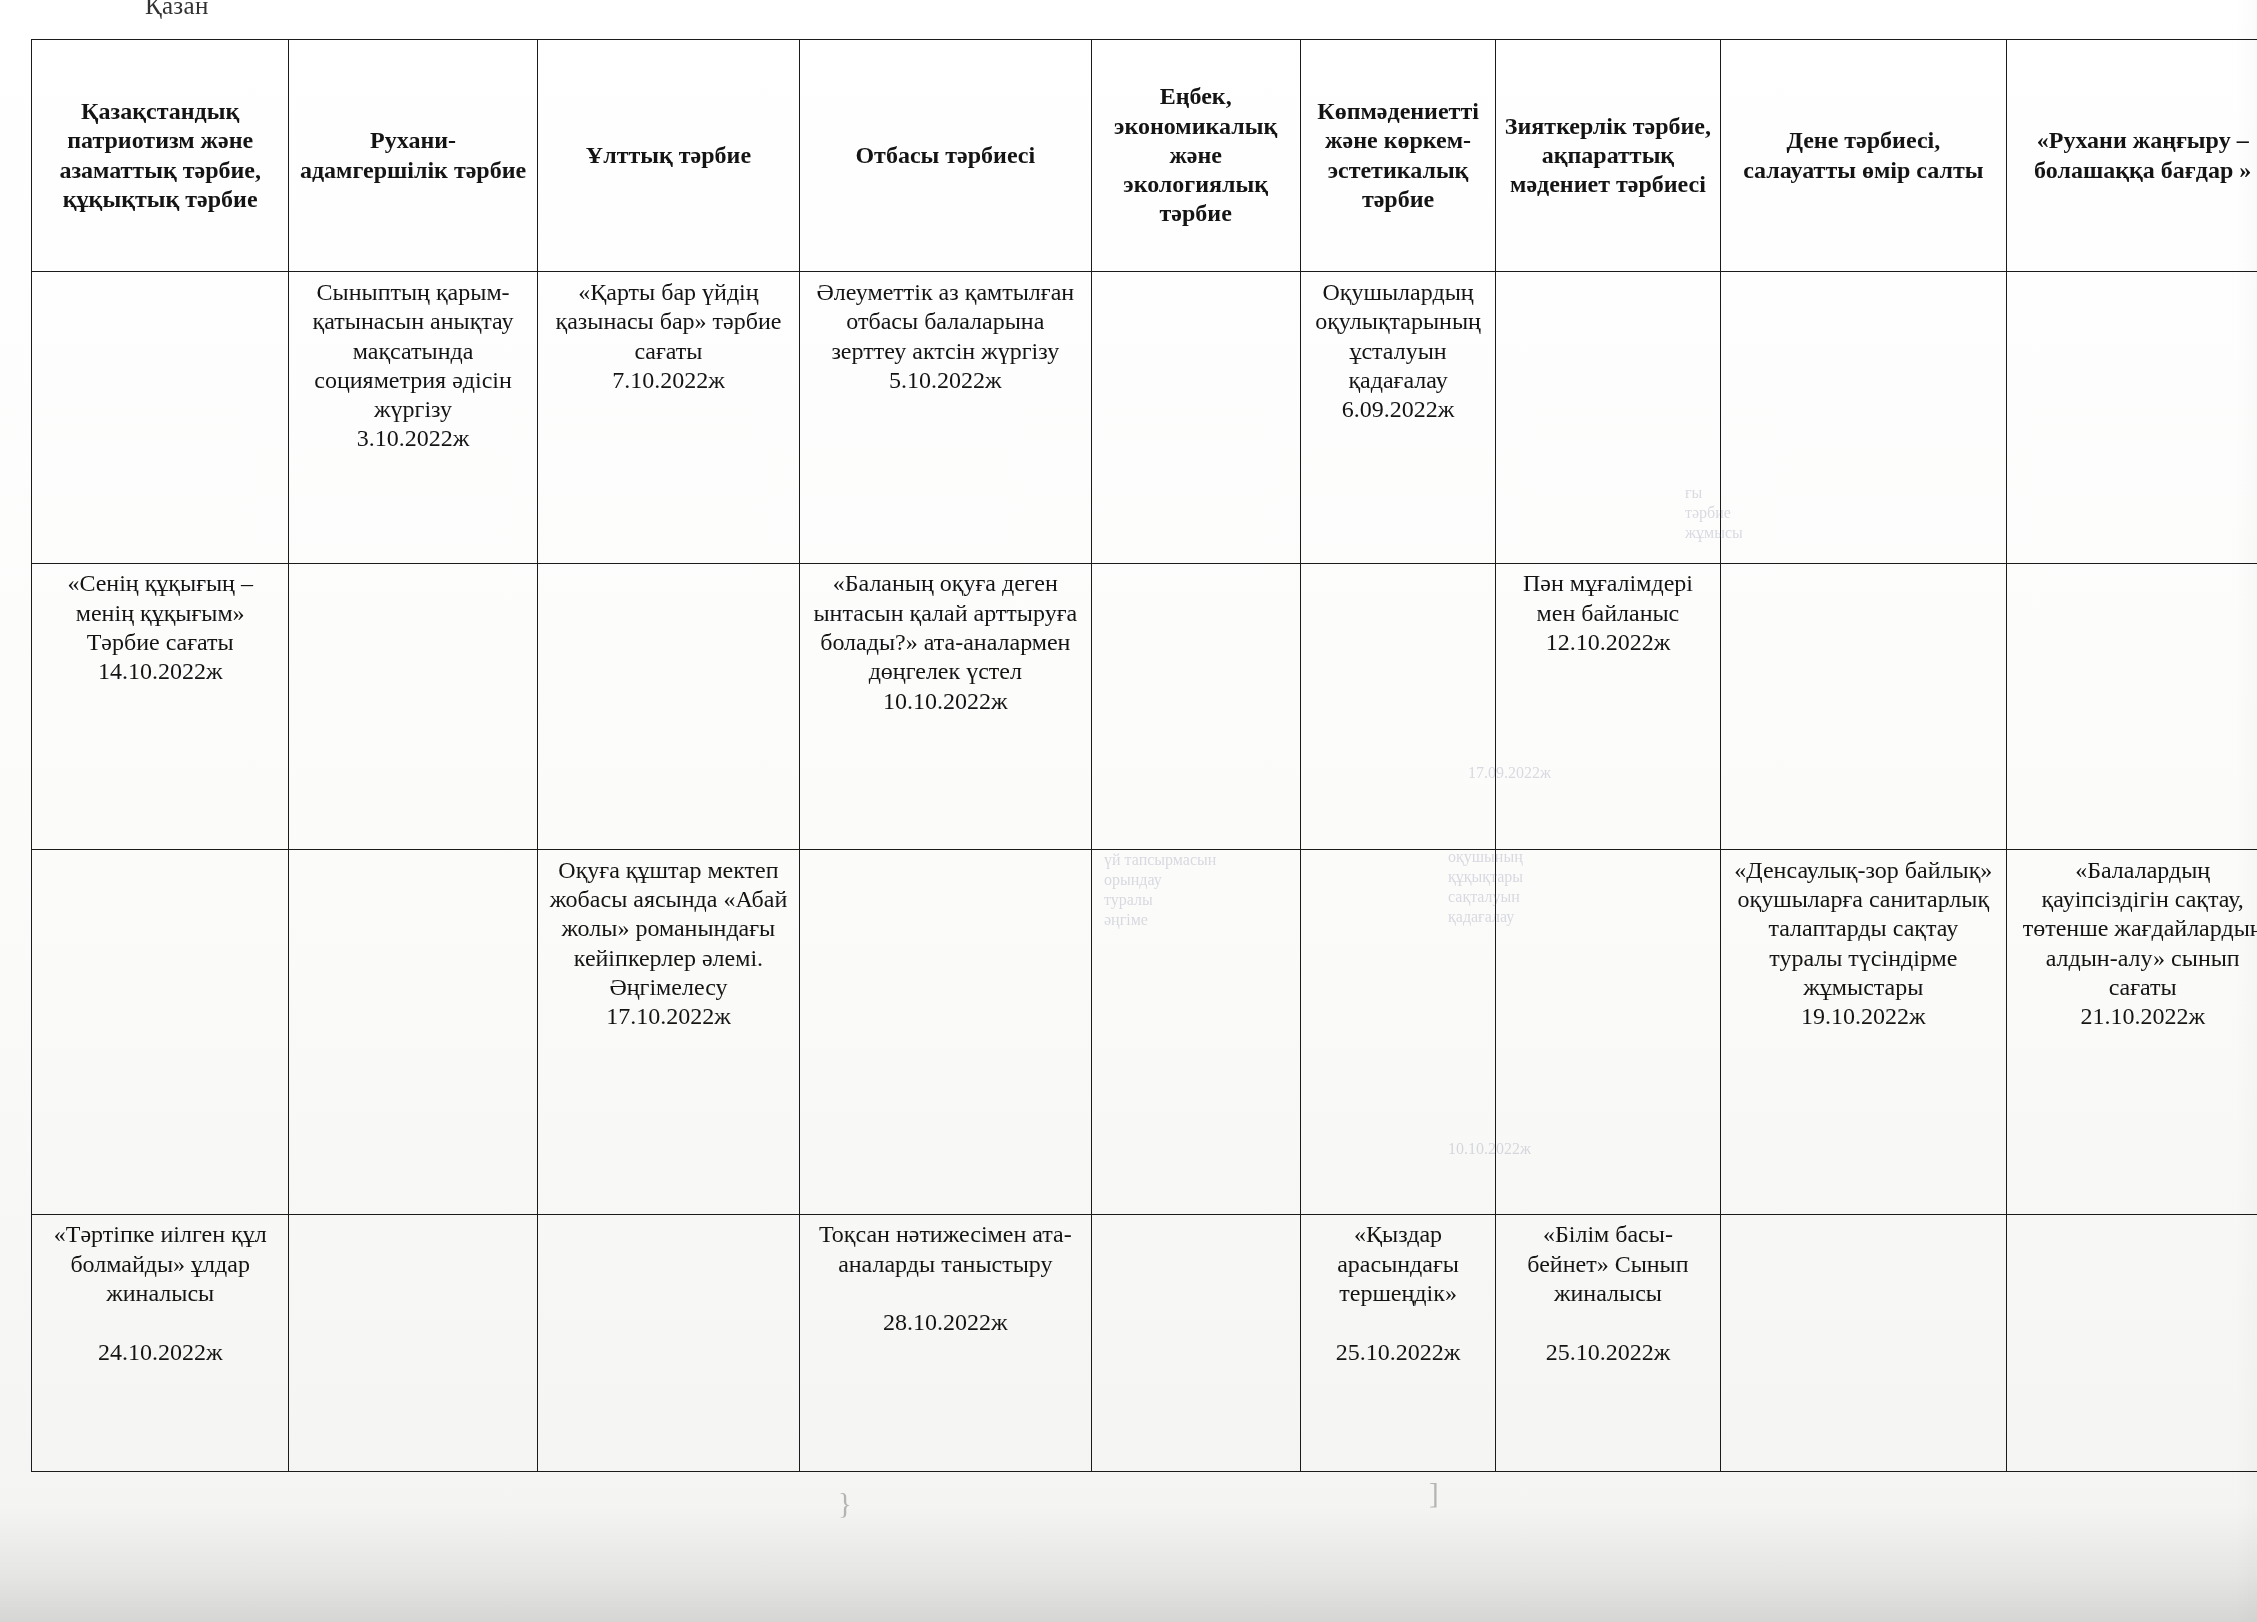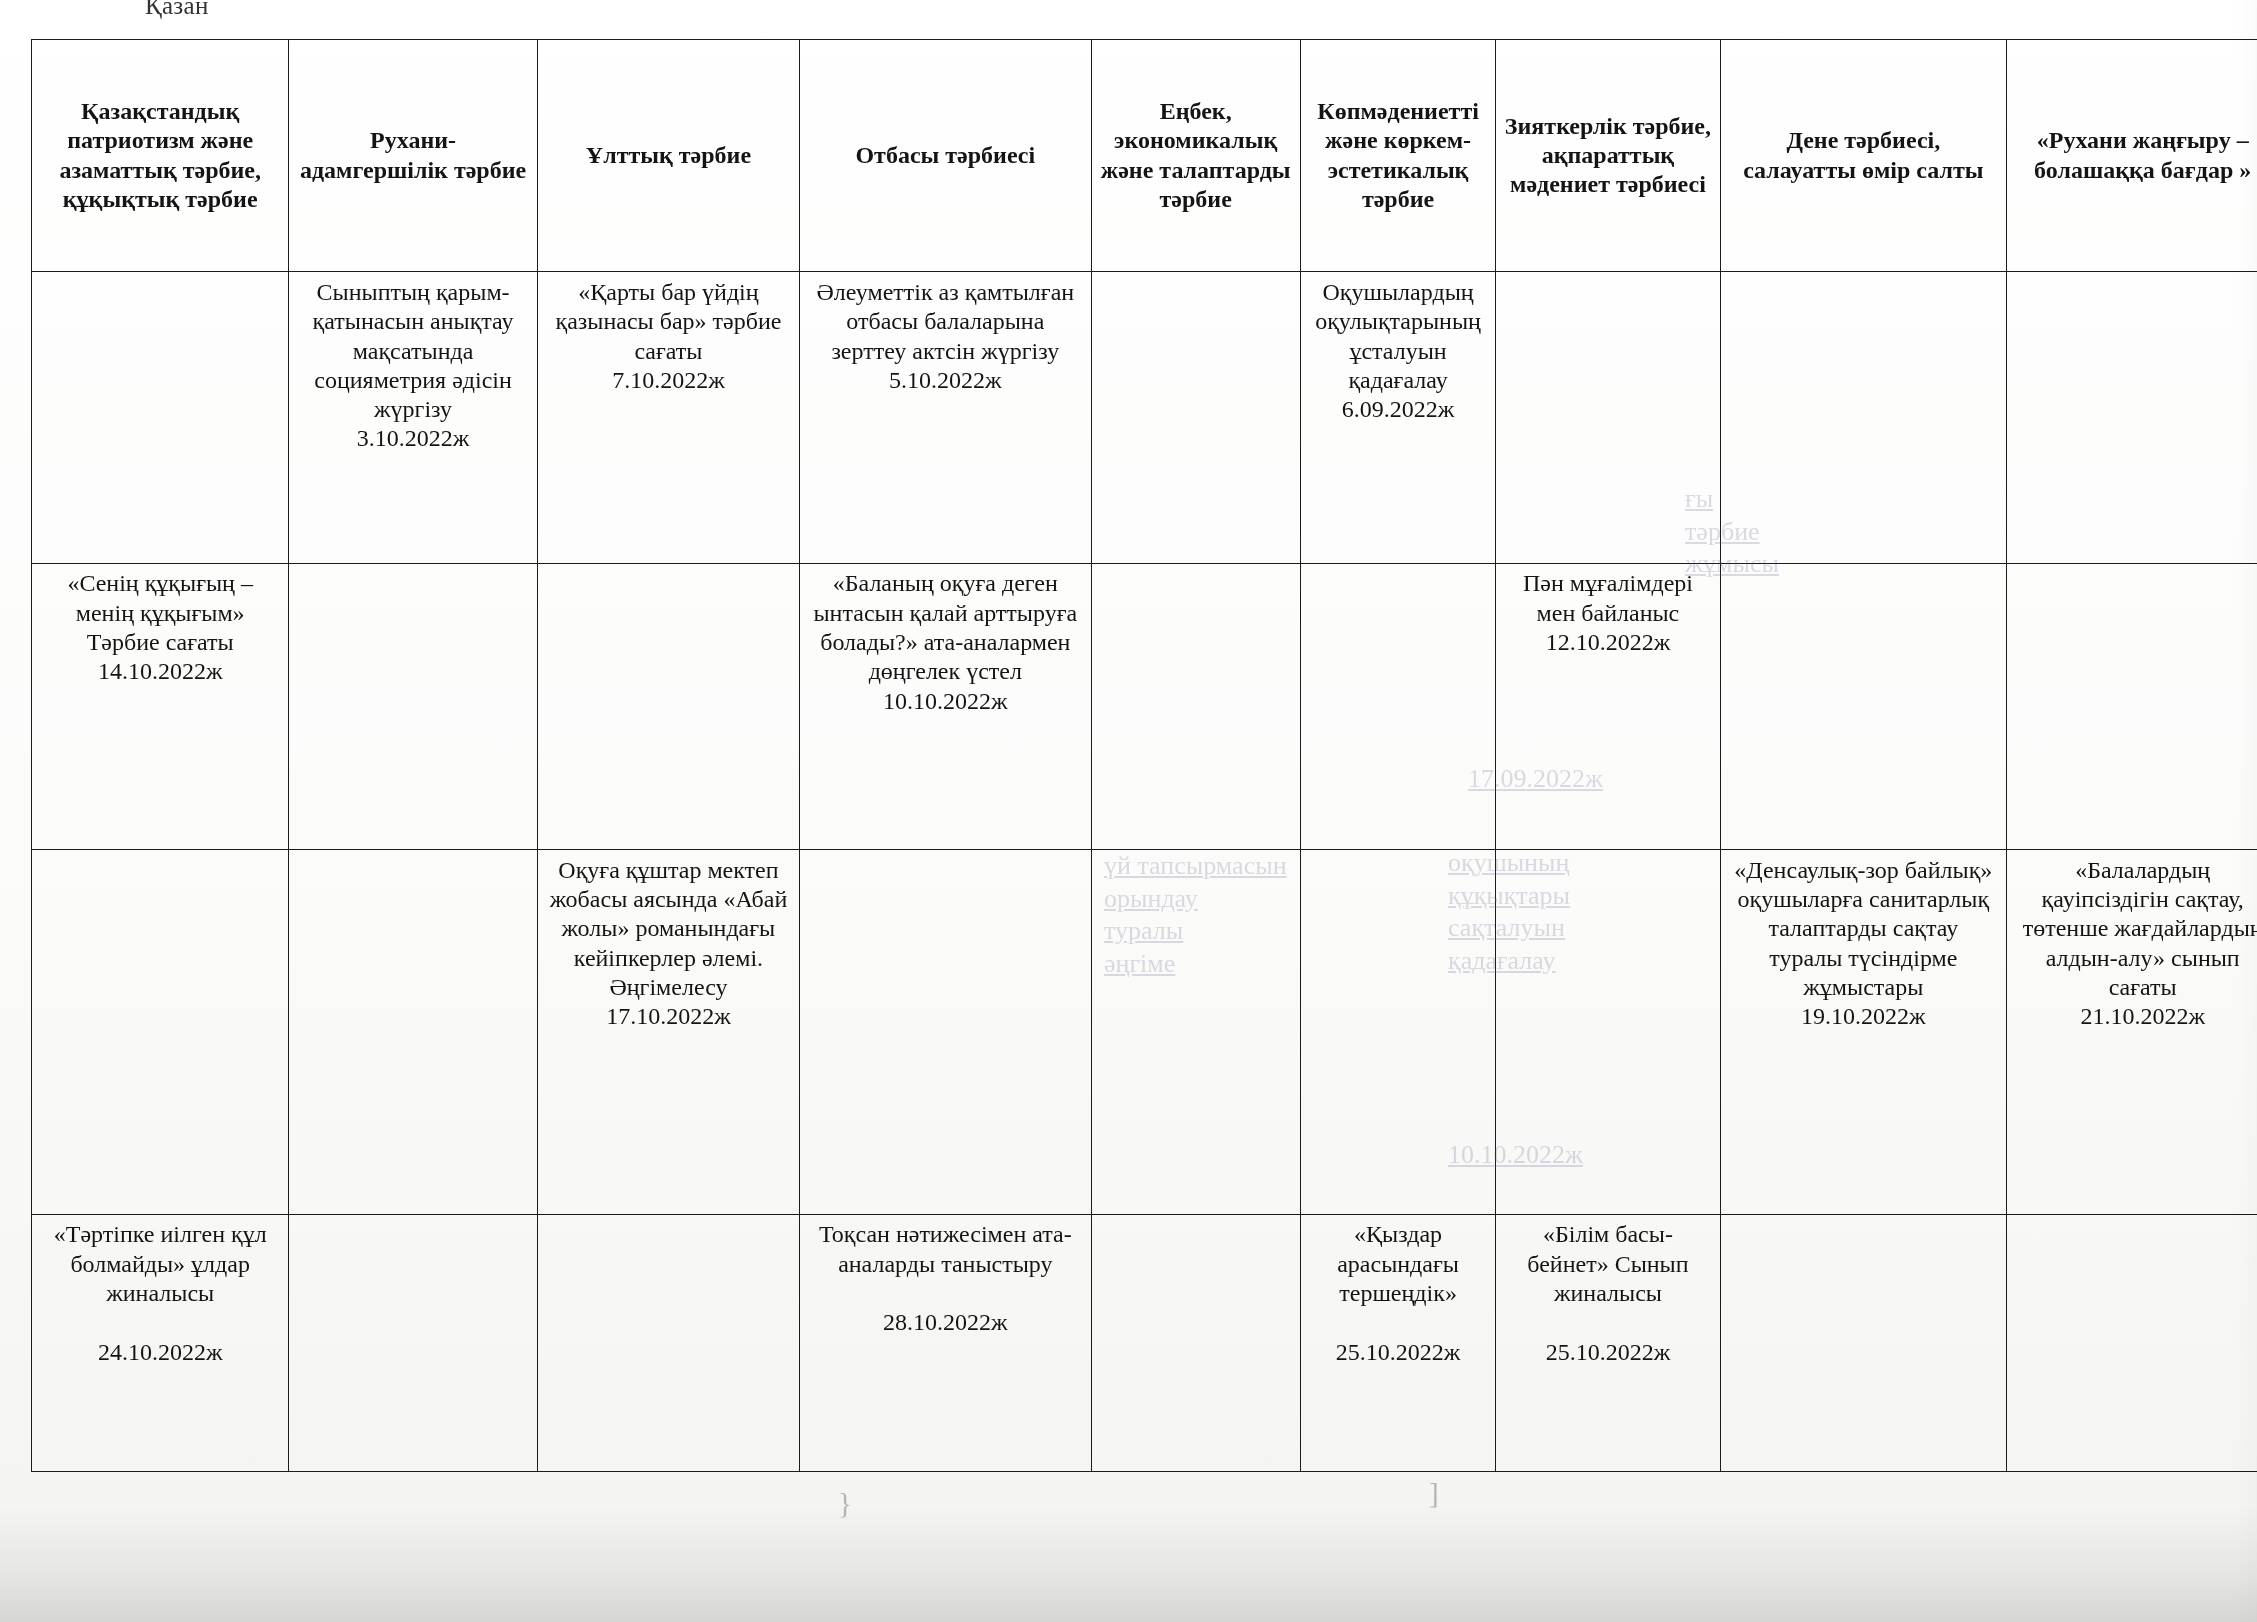--- a/index.html
+++ b/index.html
@@ -66,26 +66,25 @@
   .cell-text { display: block; white-space: pre-line; }
   tr.r1 td { height: 275px; }
   tr.r2 td { height: 270px; }
   tr.r3 td { height: 348px; margin-left: 47px; }
   tr.r4 td { height: 241px; }
 
   
   .ghost {
     position: absolute;
     color: rgba(90, 95, 130, 0.22);
-    font-size: 26px;
+    font-size: 16px;
     line-height: 1.25;
     pointer-events: none;
     white-space: pre-line;
     font-family: "Liberation Serif", serif;
-    text-decoration: underline;
   }
   .g1 { left: 1685px; top: 483px; }
   .g2 { left: 1104px; top: 850px; }
   .g3 { left: 1448px; top: 847px; }
   .g4 { left: 1448px; top: 1139px; }
   .g5 { left: 1468px; top: 763px; }
   .smudge {
     position: absolute;
     pointer-events: none;
     color: rgba(60,60,60,0.35);
@@ -116,21 +115,21 @@
 
   <div class="page-heading">Қазан</div>
 
   <table class="plan">
     <thead>
       <tr>
         <th style="width:241px">Қазақстандық патриотизм және азаматтық тәрбие, құқықтық тәрбие</th>
         <th style="width:232px">Рухани-адамгершілік тәрбие</th>
         <th style="width:246px">Ұлттық тәрбие</th>
         <th style="width:275px">Отбасы тәрбиесі</th>
-        <th style="width:193px">Еңбек, экономикалық және талаптарды тәрбие</th>
+        <th style="width:193px">Еңбек, экономикалық және экологиялық тәрбие</th>
         <th style="width:179px">Көпмәдениетті және көркем-эстетикалық тәрбие</th>
         <th style="width:208px">Зияткерлік тәрбие, ақпараттық мәдениет тәрбиесі</th>
         <th style="width:270px">Дене тәрбиесі, салауатты өмір салты</th>
         <th style="width:256px">«Рухани жаңғыру – болашаққа бағдар »</th>
       </tr>
     </thead>
     <tbody>
       <tr class="r1">
         <td class="c-center">
             <span class="cell-text"></span>

